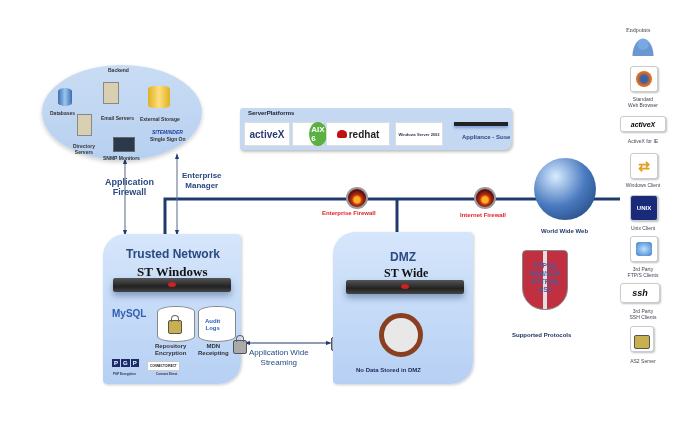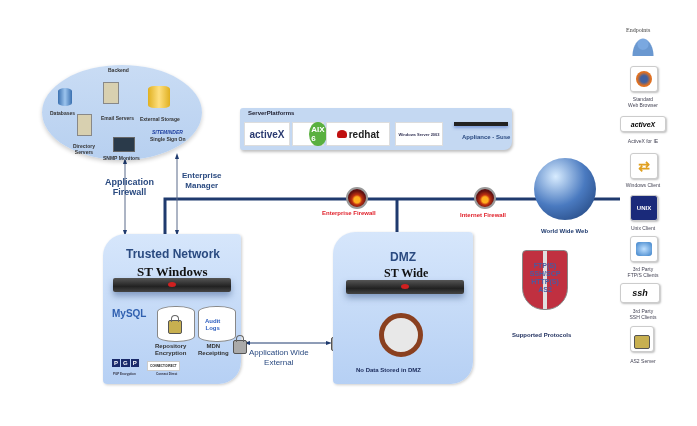--- a/index.html
+++ b/index.html
@@ -117,21 +117,21 @@
   <span style="background:#1a2a6a;color:#fff;font-size:6px;font-weight:bold;padding:1px 2px;">P</span>
   <span style="background:#1a2a6a;color:#fff;font-size:6px;font-weight:bold;padding:1px 2px;">G</span>
   <span style="background:#1a2a6a;color:#fff;font-size:6px;font-weight:bold;padding:1px 2px;">P</span>
 </div>
 <div class="lbl" style="left:113px;top:372px;font-size:3px;color:#334;">PGP Encryption</div>
 <div class="lbl" style="left:147px;top:361px;font-size:3px;color:#222;background:#fff;border:1px solid #ccc;padding:2px;">CONNECT:DIRECT</div>
 <div class="lbl" style="left:156px;top:372px;font-size:3px;color:#334;">Connect Direct</div>
 
 <div class="lock" style="left:233px;top:340px;background:#aaa;"></div>
 <div class="lock" style="left:331px;top:337px;background:#aaa;"></div>
-<div class="lbl" style="left:249px;top:348px;font-size:8px;font-weight:normal;color:#2a4a80;line-height:10px;"><span>Application Wide</span><br><span>External</span></div>
+<div class="lbl" style="left:249px;top:348px;font-size:8px;font-weight:normal;color:#2a4a80;line-height:10px;"><span>Application Wide</span><br><span>Streaming</span></div>
 
 <div id="dmz" class="abs"></div>
 <div class="lbl" style="left:390px;top:250px;font-size:12px;color:#2a4a80;">DMZ</div>
 <div class="lbl" style="left:384px;top:266px;font-size:12px;font-family:'Liberation Serif',serif;color:#111;">ST Wide</div>
 <div class="server-rack" style="left:346px;top:280px;width:118px;"></div>
 <div class="abs" style="left:379px;top:313px;width:34px;height:34px;border-radius:50%;border:5px solid #8a4020;background:#e8e8e8;"></div>
 <div class="lbl" style="left:356px;top:367px;font-size:6px;color:#1a2a5a;">No Data Stored in DMZ</div>
 
 <div class="abs" style="left:522px;top:250px;width:44px;height:58px;background:linear-gradient(90deg,#c03040 45%,#e0e0e0 45% 55%,#c03040 55%);border-radius:4px 4px 22px 22px;border:1px solid #888;"></div>
 <div class="lbl" style="left:523px;top:262px;width:44px;font-size:7px;color:#4a5aa0;line-height:8px;">

